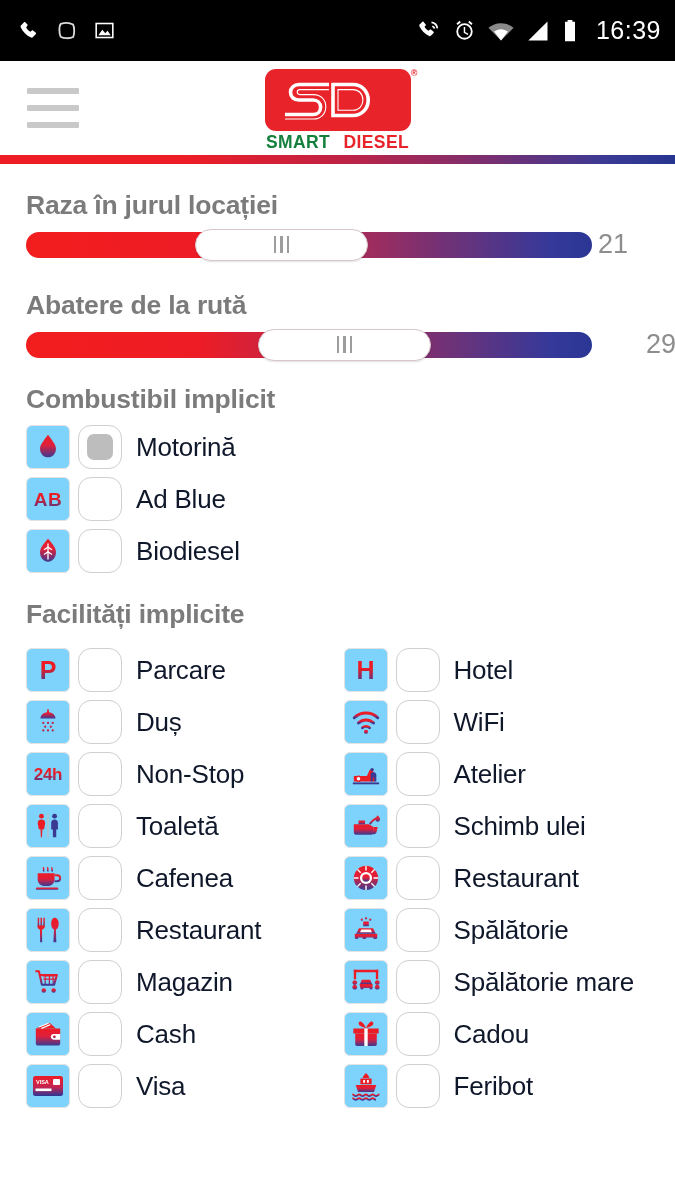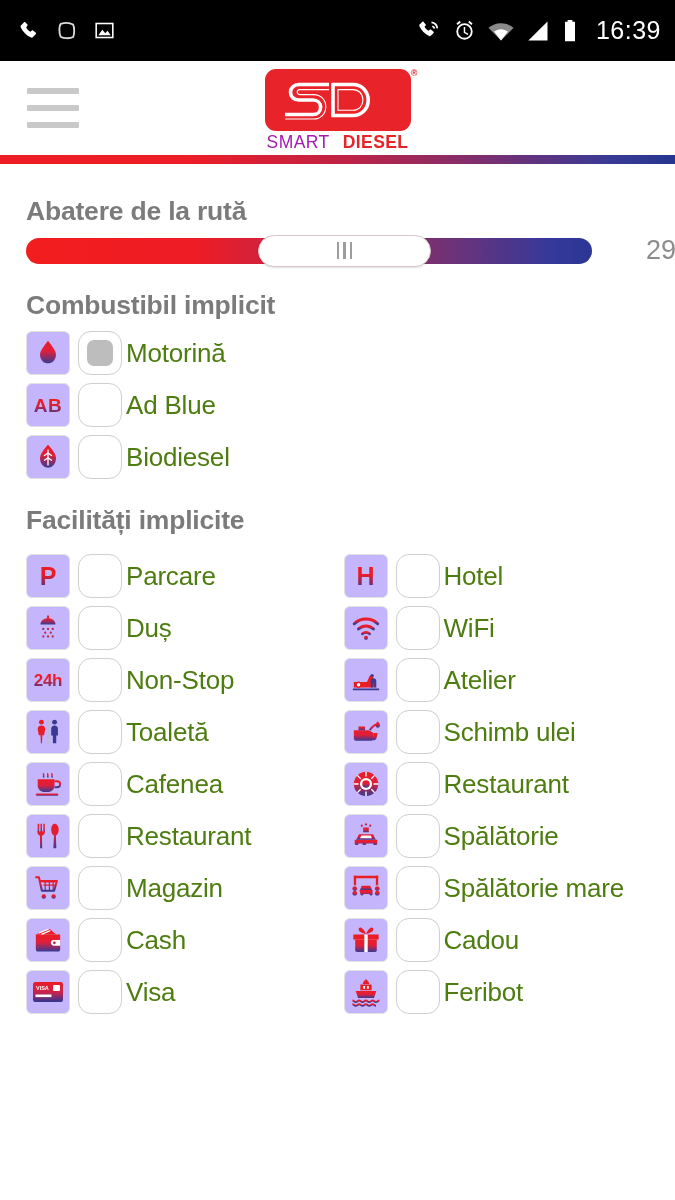--- a/index.html
+++ b/index.html
@@ -53,21 +53,21 @@
   }
   .logo-mark svg { display: block; }
   .logo-reg {
     position: absolute; right: -7px; top: -1px;
     font-size: 9px; color: #e8232a; font-weight: 700;
   }
   .logo-word {
     margin-top: 3px; font-size: 17.5px; font-weight: 700;
     letter-spacing: .4px; line-height: 1;
   }
-  .logo-word .w1 { color: #a21caf; font-weight: 400; }
+  .logo-word .w1 { color: #15803d; font-weight: 700; }
   .logo-word .w2 { color: #e8232a; font-weight: 700; padding-left: 8px; }
 
   .grad-rule {
     width: 100%; height: 9px;
     background: linear-gradient(90deg, #ee1c25 0%, #ec1d26 28%, #bc2347 52%, #7a2f70 72%, #3a3a94 90%, #26358f 100%);
   }
 
   
   .content { padding: 0 26px; }
 
@@ -96,41 +96,41 @@
   .grip i { display: block; width: 2.5px; height: 17px; background: #9d9d9d; }
   .slider-value {
     font-size: 27px; color: #8d8d8d; margin-left: 6px; line-height: 1;
   }
 
   
   .opt-row { display: flex; align-items: center; height: 52px; }
   .badge {
     flex: 0 0 auto;
     width: 44px; height: 44px; border-radius: 6px;
-    border: 1px solid #e2e2e2; background: #c4b5fd;
+    border: 1px solid #e2e2e2; background: #7dd3fc;
     display: flex; align-items: center; justify-content: center;
     overflow: hidden;
   }
   .badge svg, .badge span { display: block; }
   .badge-txt {
     font-weight: 700; line-height: 1;
     background: linear-gradient(180deg, #ec1c24 0%, #ec1c24 42%, #3b3a93 100%);
     -webkit-background-clip: text; background-clip: text;
     color: transparent;
   }
   .box {
     flex: 0 0 auto; margin-left: 8px;
     width: 44px; height: 44px; border-radius: 13px;
     border: 1px solid #cfcfcf; background: #fff;
     display: flex; align-items: center; justify-content: center;
     cursor: pointer;
   }
   .box .fill { width: 26px; height: 26px; border-radius: 7px; background: #bdbdbd; }
   .opt-label {
-    margin-left: 4px; font-size: 26px; color: #4d7c0f;
+    margin-left: 14px; font-size: 26px; color: #0f172a;
     letter-spacing: -.2px; white-space: nowrap;
   }
 
   .two-col { display: flex; }
   .col { width: 50%; }
   .col.right { padding-left: 6px; }
 </style>
 </head>
 <body>
 
@@ -193,20 +193,35 @@
     <div class="logo-reg">®</div>
     <div class="logo-word">
       <span class="w1">SMART</span><span>&nbsp;</span><span class="w2">DIESEL</span>
     </div>
   </div>
 </div>
 <div class="grad-rule"></div>
 
 <div class="content">
 
+  <div class="slider-block" style="margin-top:26px;">
+    <div class="section-title">Raza în jurul locației</div>
+    <div class="slider-row" style="margin-top:10px;">
+      <div class="track">
+        <div class="thumb" id="thumb0" style="left: 29.8%; width: 30.6%;">
+          <div class="grip">
+              <i></i>
+              <i></i>
+              <i></i>
+            </div>
+        </div>
+      </div>
+      <div class="slider-value">21</div>
+    </div>
+  </div>
 
   <div class="slider-block" style="margin-top:32px;">
     <div class="section-title">Abatere de la rută</div>
     <div class="slider-row" style="margin-top:10px;gap:48px;">
       <div class="track">
         <div class="thumb" id="thumb1" style="left: 41%; width: 30.6%;">
           <div class="grip">
               <i></i>
               <i></i>
               <i></i>

